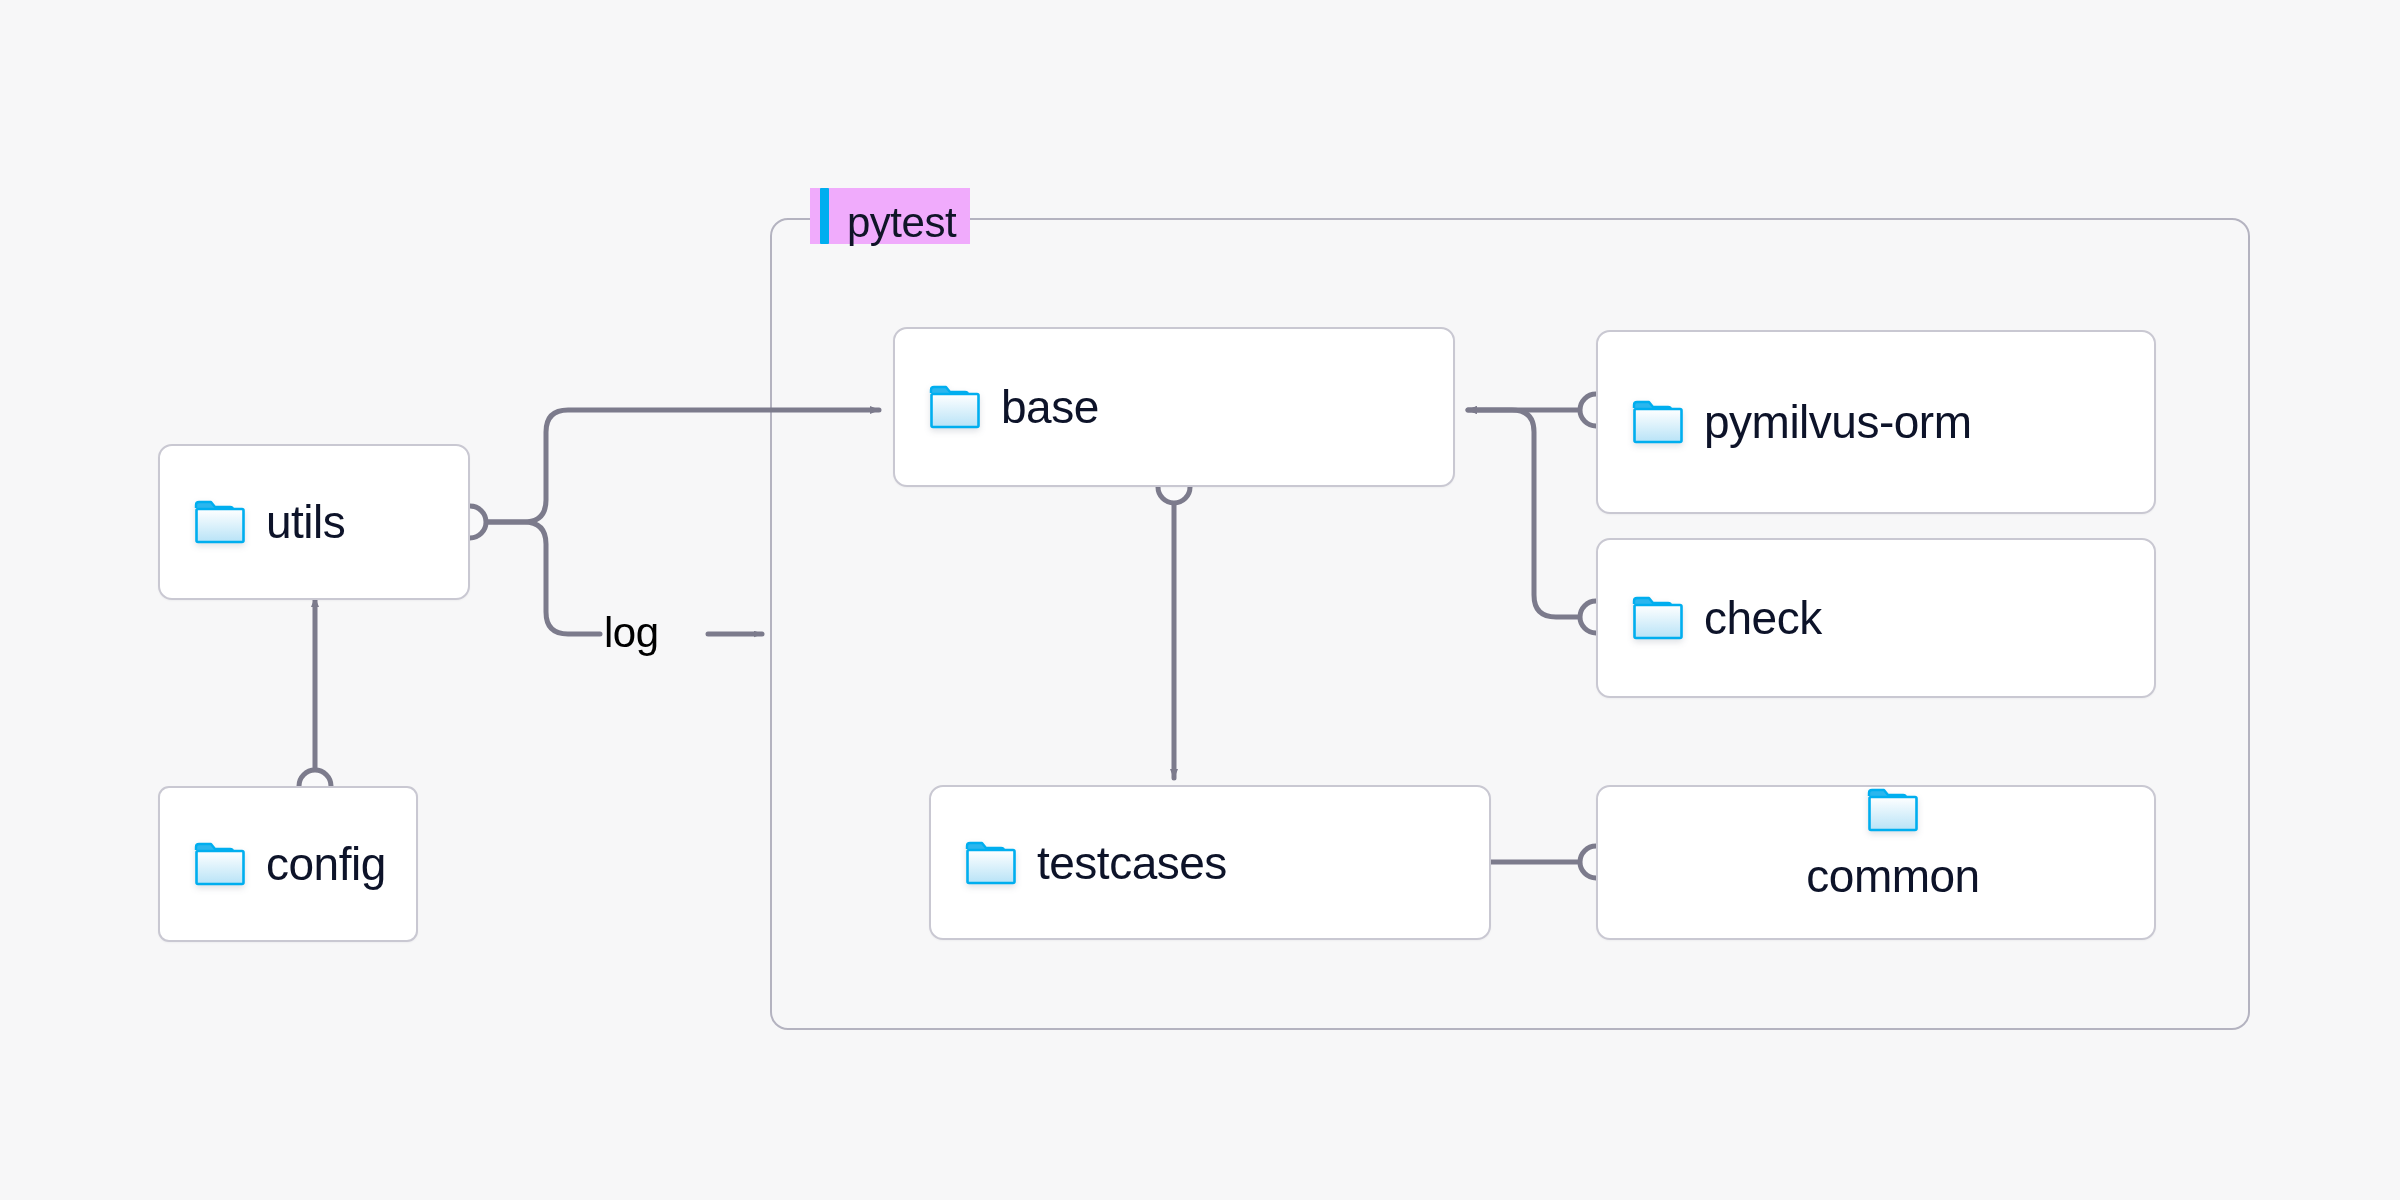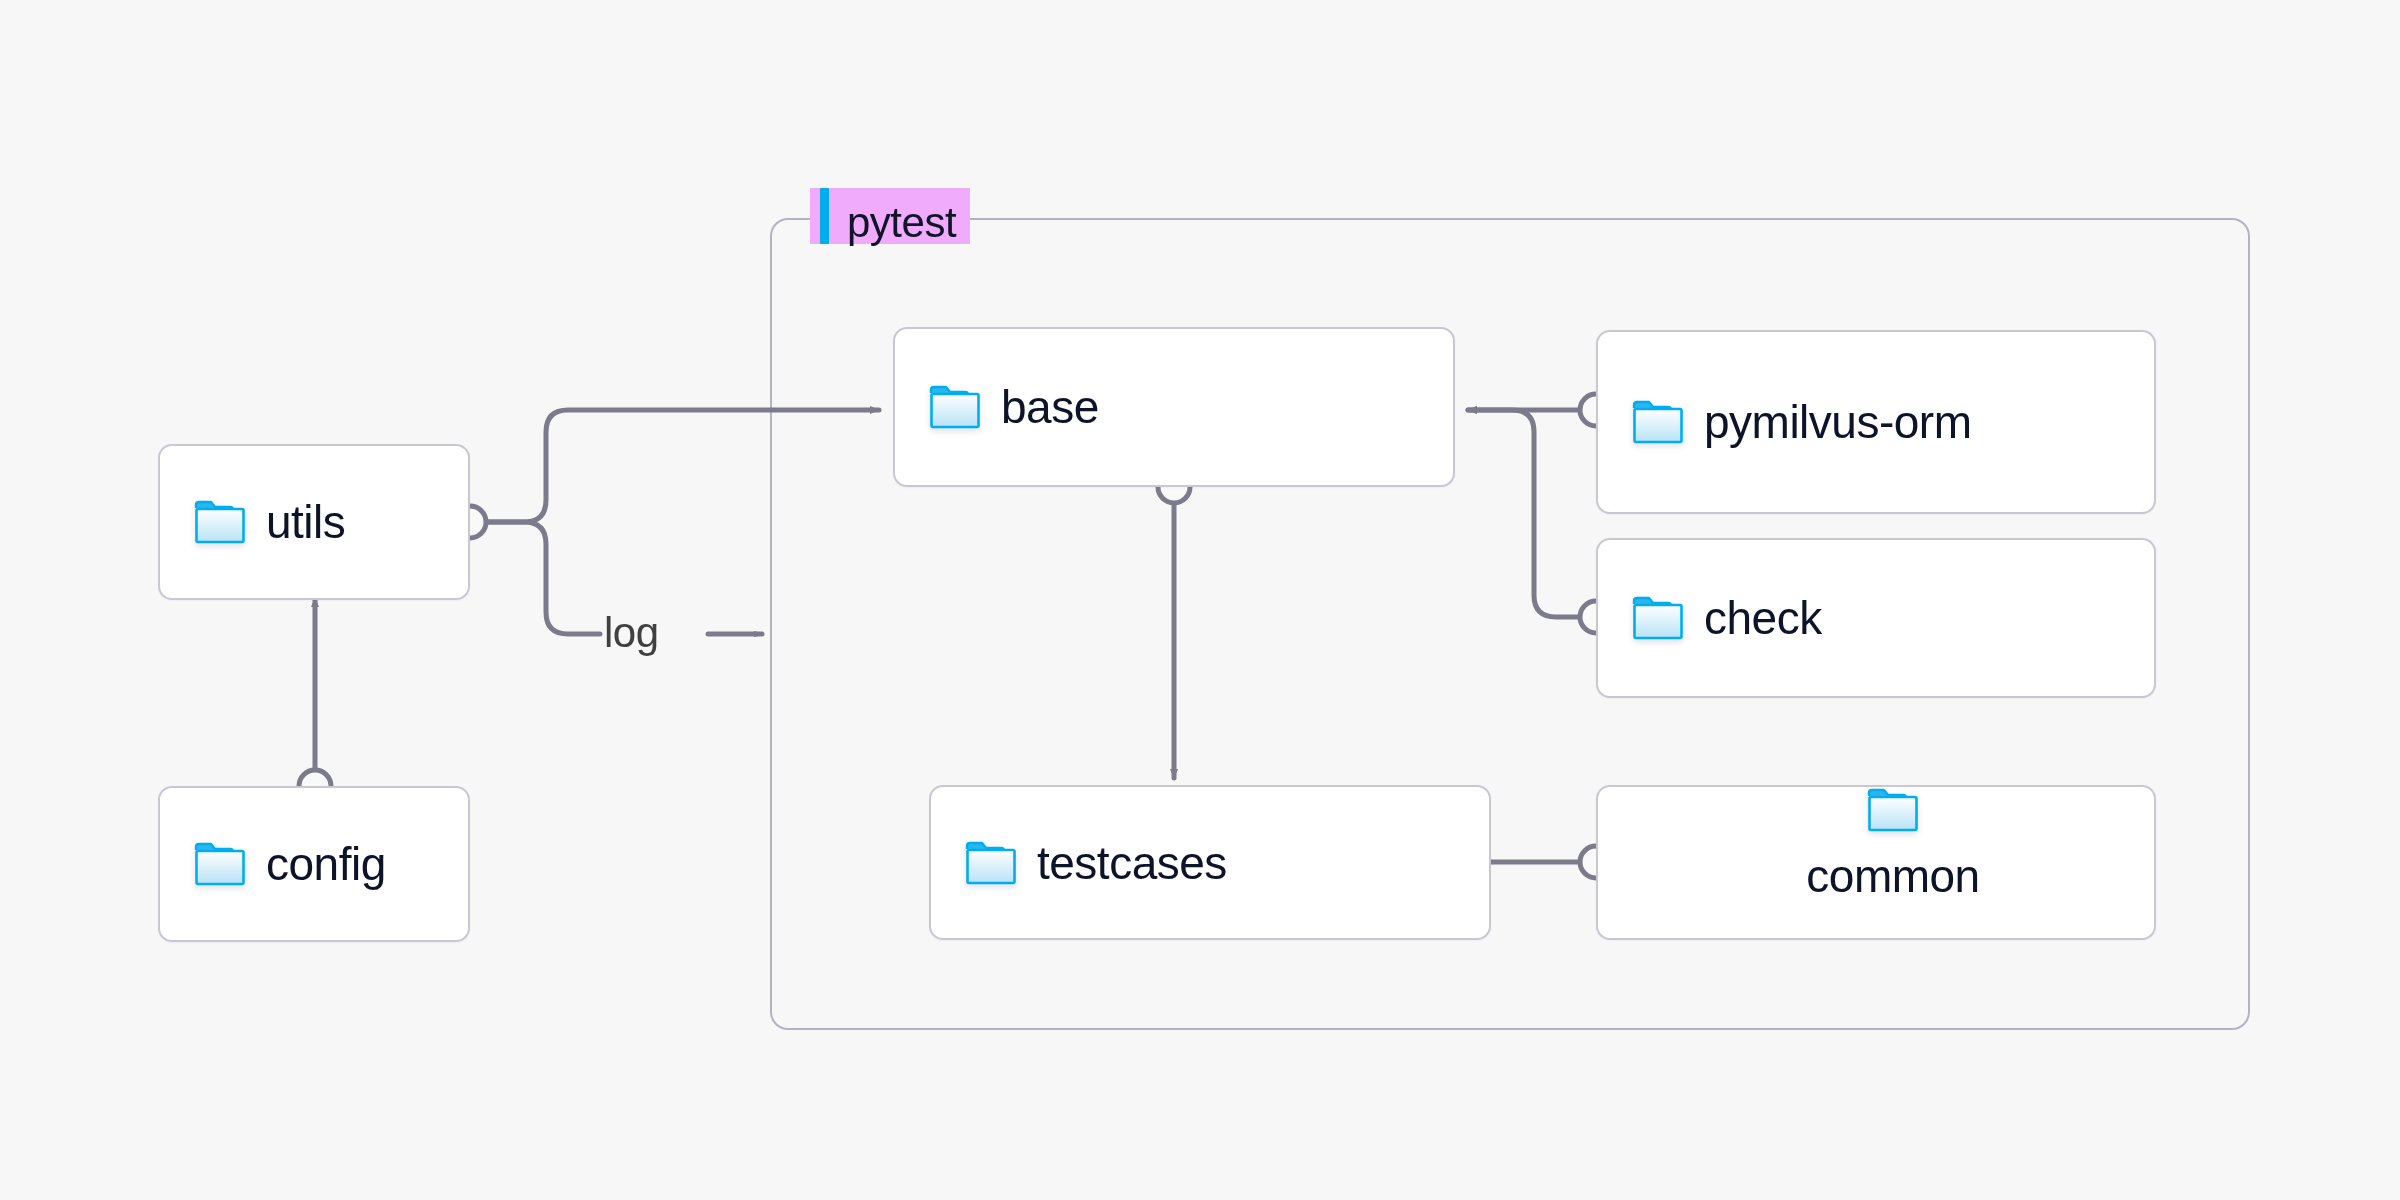--- a/index.html
+++ b/index.html
@@ -68,21 +68,21 @@
     position:relative;
     flex:0 0 auto;
     filter:drop-shadow(0 3px 3px rgba(30,40,70,0.14));
   }
   .folder svg{display:block;width:52px;height:46px;}
 
   
   .edge-label{
     position:absolute;
     font-size:42px;
-    color:#404040;
+    color:#000000;
     letter-spacing:-0.5px;
     line-height:1;
     white-space:nowrap;
   }
 
   svg.wires{position:absolute;left:0;top:0;width:2400px;height:1200px;pointer-events:none;}
 </style>
 </head>
 <body>
 
@@ -143,21 +143,21 @@
   <div class="node" style="left:158px;top:444px;width:312px;height:156px;">
     <span class="folder">
       <svg viewBox="0 0 52 46">
         <path d="M2,9 L2,6 Q2,3 5,3 L17,3 L21,8 L36,8 Q39,8 39,11 L39,13" fill="#2bb6ee" stroke="#00aeef" stroke-width="2.4" stroke-linejoin="round"></path>
         <rect x="2.5" y="10" width="47" height="33" rx="1.5" fill="url(#folderGrad)" stroke="#00aeef" stroke-width="2.6"></rect>
       </svg>
     </span>
     <span class="node-label">utils</span>
   </div>
 
-  <div class="node" style="left:158px;top:786px;width:312px;height:156px;">
+  <div class="node" style="left:158px;top:786px;width:260px;height:156px;border-radius:11px;">
     <span class="folder">
       <svg viewBox="0 0 52 46">
         <path d="M2,9 L2,6 Q2,3 5,3 L17,3 L21,8 L36,8 Q39,8 39,11 L39,13" fill="#2bb6ee" stroke="#00aeef" stroke-width="2.4" stroke-linejoin="round"></path>
         <rect x="2.5" y="10" width="47" height="33" rx="1.5" fill="url(#folderGrad)" stroke="#00aeef" stroke-width="2.6"></rect>
       </svg>
     </span>
     <span class="node-label">config</span>
   </div>
 
   <div class="node" style="left:893px;top:327px;width:562px;height:160px;">

